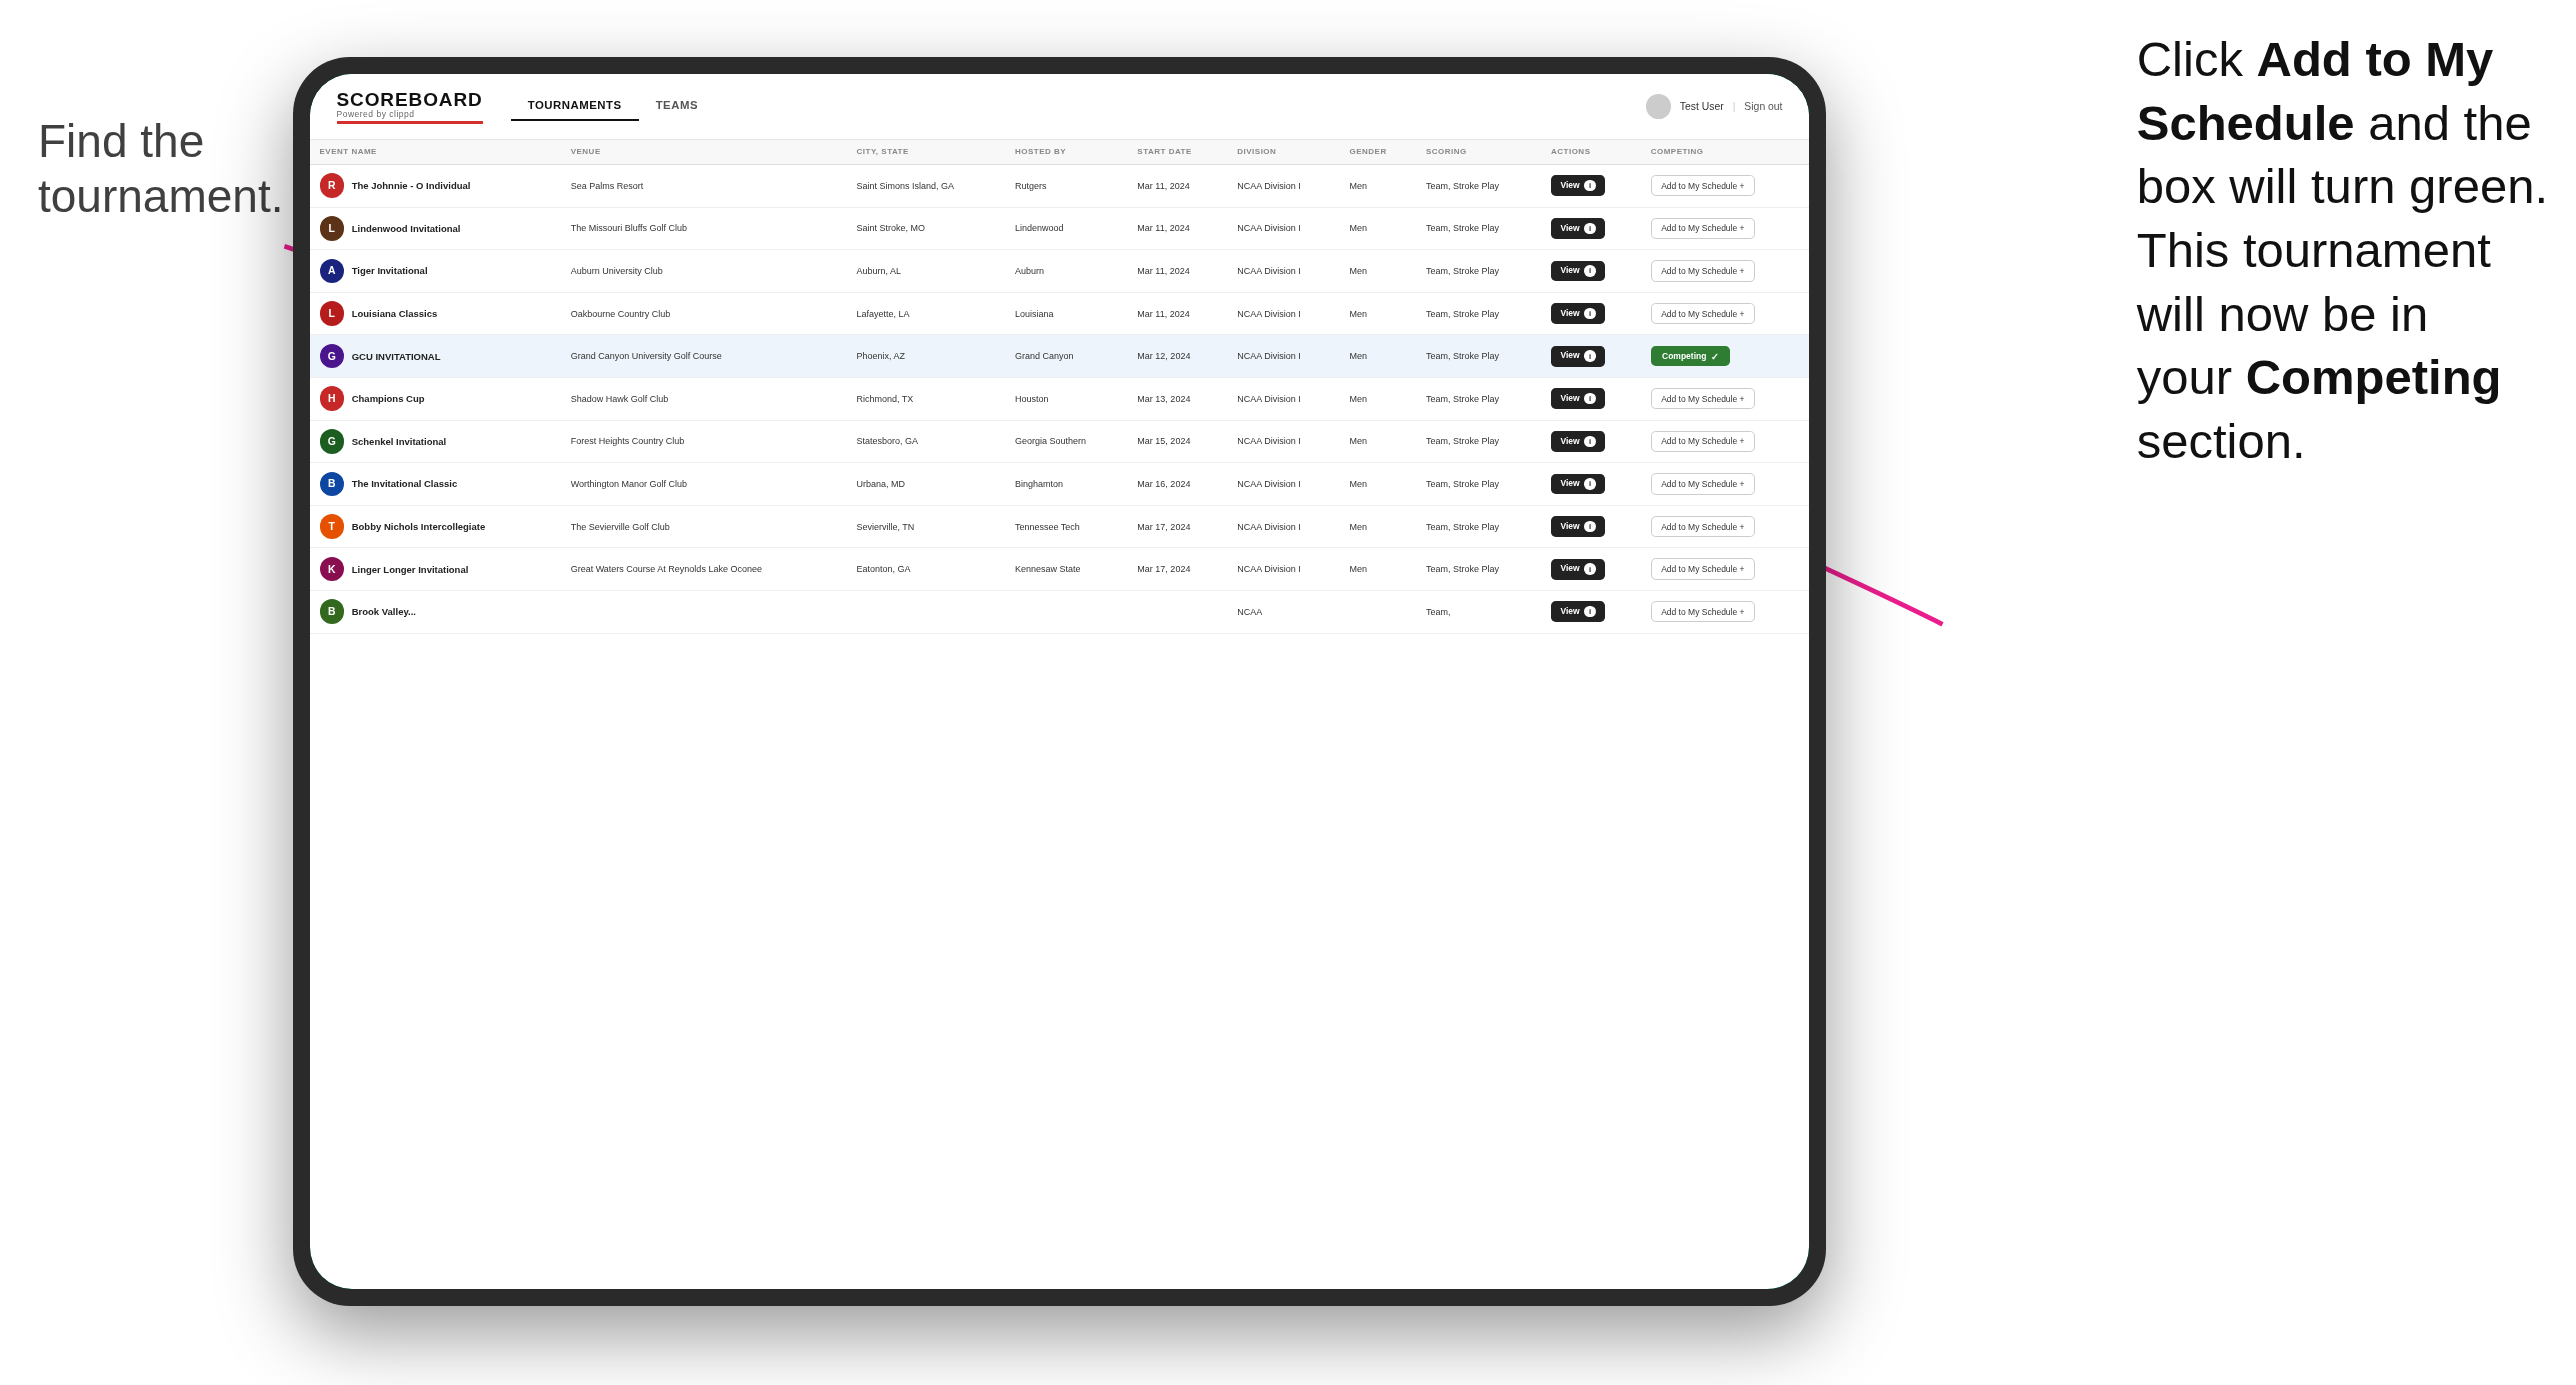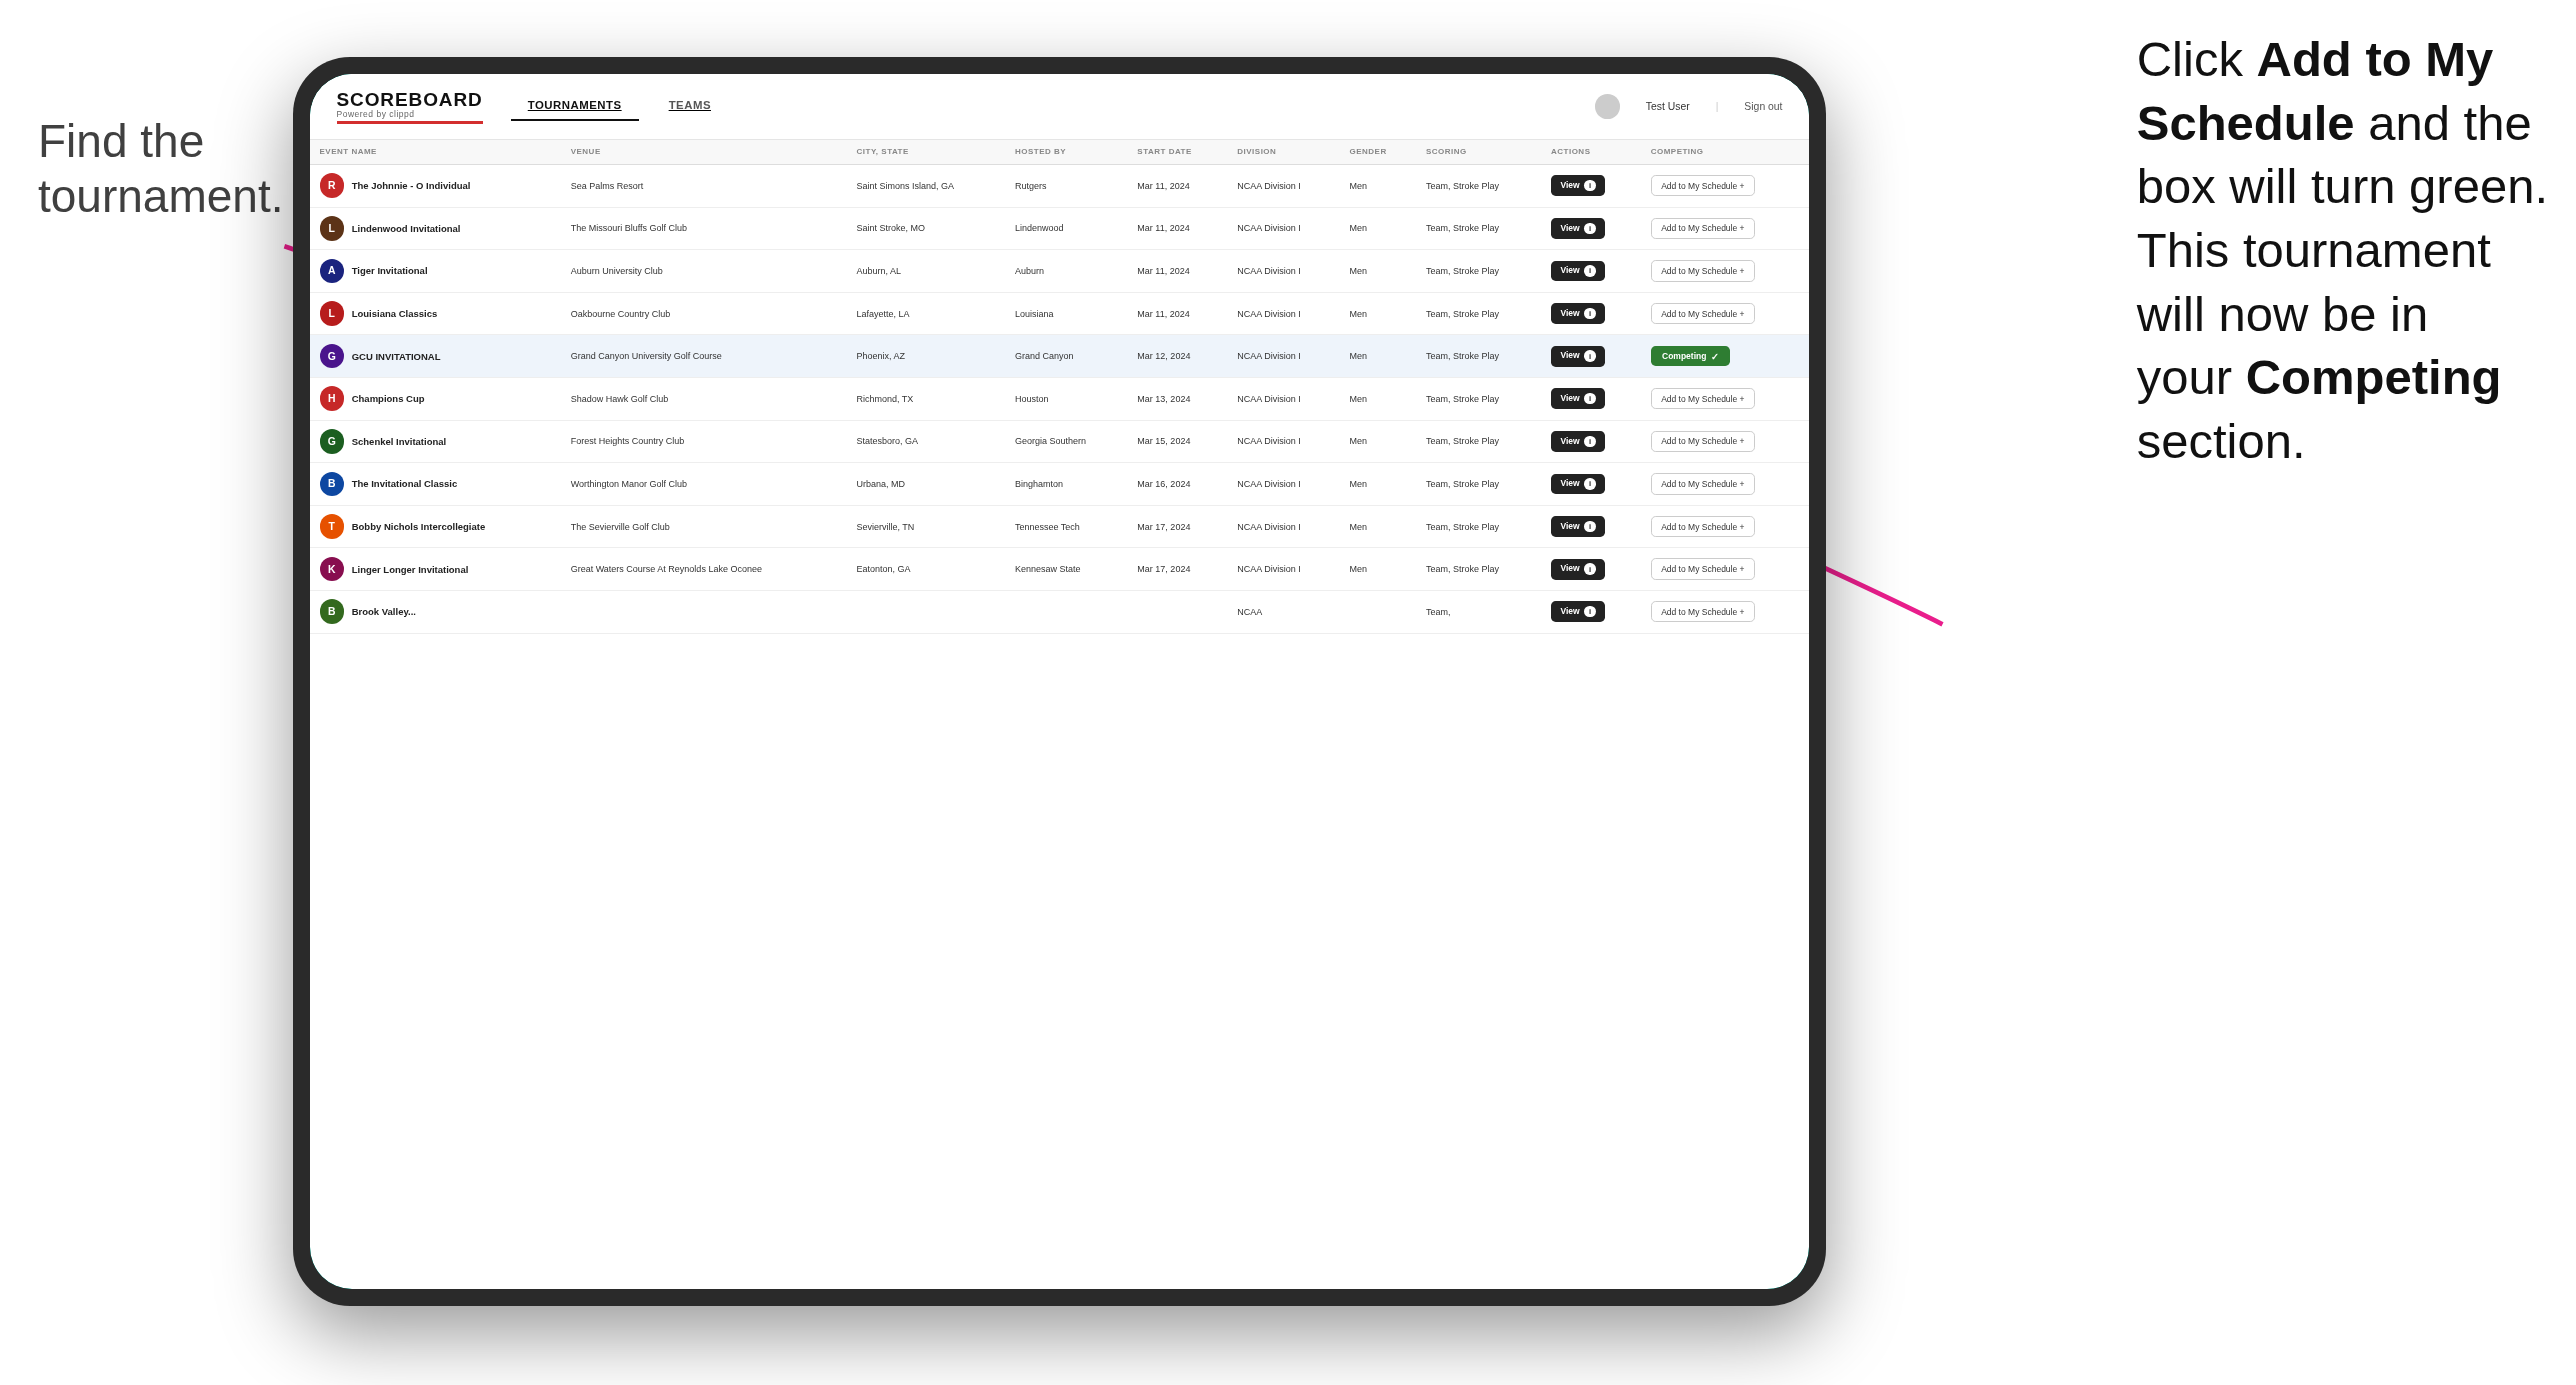--- a/index.html
+++ b/index.html
@@ -109,22 +109,21 @@
 
     .logo-bar {
       width: 100%;
       height: 2.8px;
       background: #d32f2f;
       margin-top: 1.9px;
     }
 
     .nav-tabs {
       display: flex;
-      gap: 13px;
-      text-decoration: underline;
+      gap: 0;
     }
 
     .nav-tab {
       padding: 7.6px 17px;
       font-size: 11.4px;
       font-weight: 600;
       color: #555;
       cursor: pointer;
       border-bottom: 2.8px solid transparent;
       text-transform: uppercase;
@@ -132,21 +131,21 @@
     }
 
     .nav-tab.active {
       color: #111;
       border-bottom-color: #111;
     }
 
     .header-right {
       display: flex;
       align-items: center;
-      gap: 26px;
+      gap: 9px;
       font-size: 10.4px;
       color: #333;
     }
 
     .user-avatar {
       width: 24.6px;
       height: 24.6px;
       background: #ccc;
       border-radius: 50%;
     }

